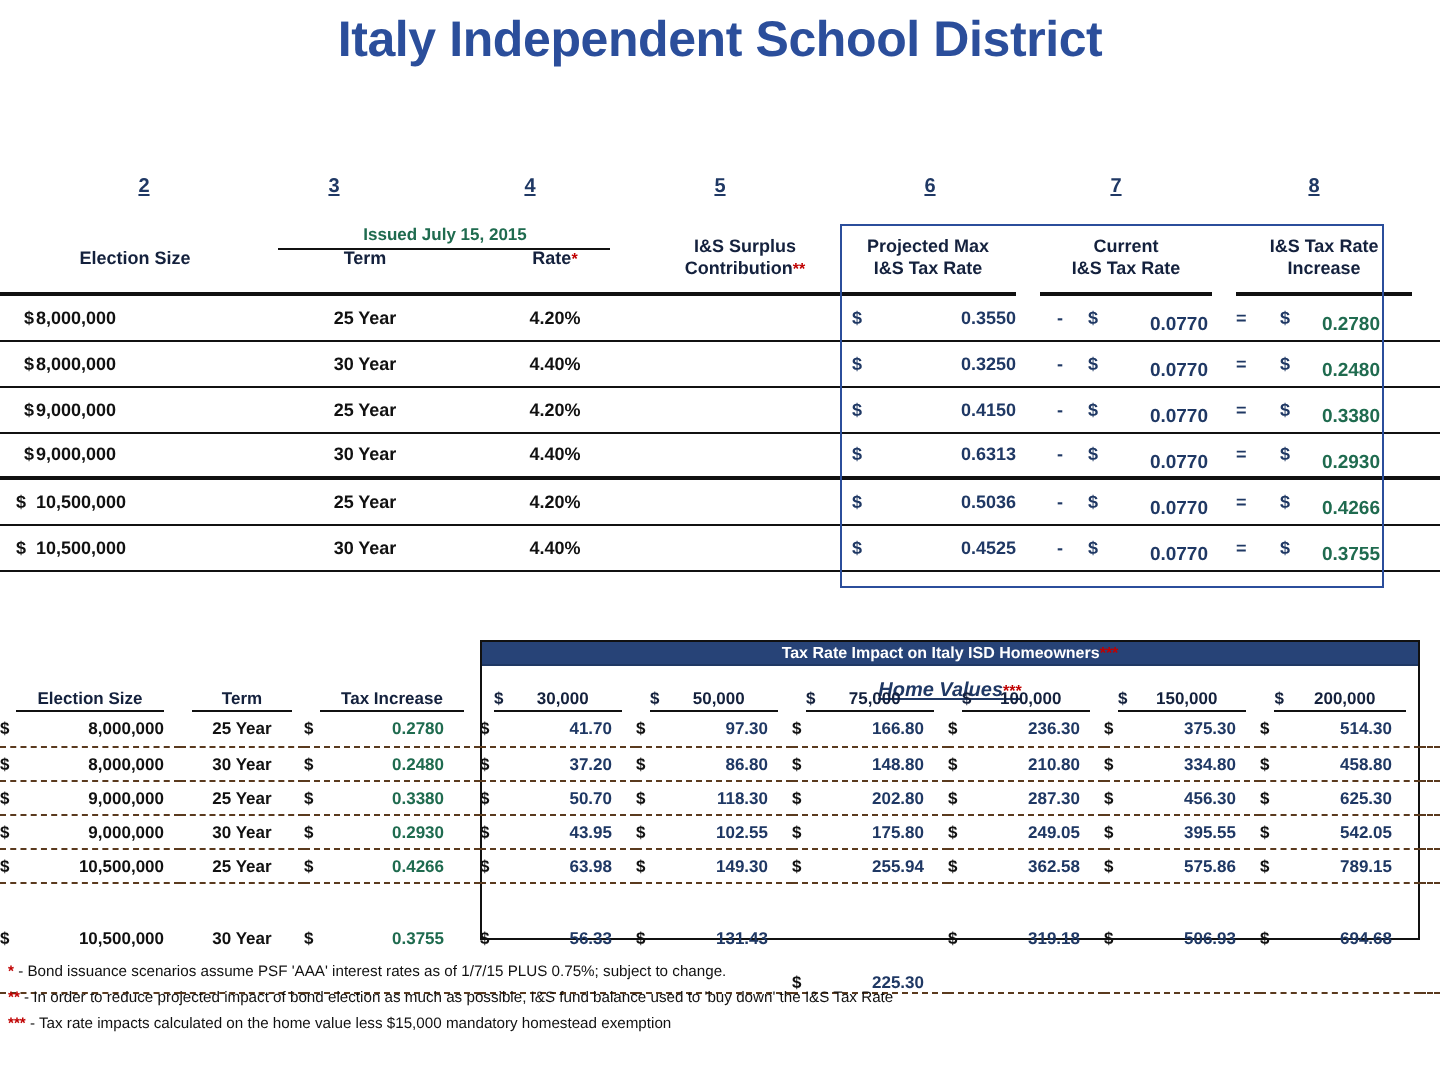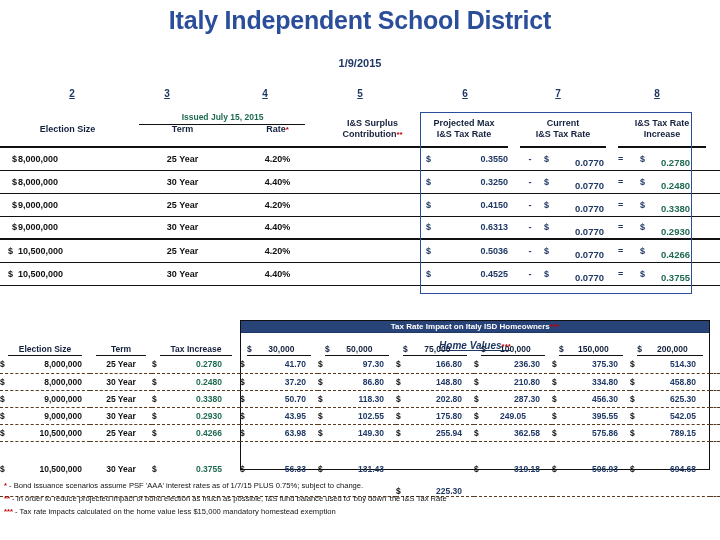--- a/index.html
+++ b/index.html
@@ -103,21 +103,20 @@
   .fn1{top:481px;}
   .fn2{top:494px;}
   .fn3{top:507px;}
 </style>
 </head>
 <body>
 
 <div class="page">
 
   <div class="title">Italy Independent School District</div>
-  <div class="subdate">1/9/2015</div>
 
   <div class="colnums">
     <span class="colnum" style="left:57px">2</span>
     <span class="colnum" style="left:152px">3</span>
     <span class="colnum" style="left:250px">4</span>
     <span class="colnum" style="left:345px">5</span>
     <span class="colnum" style="left:450px">6</span>
     <span class="colnum" style="left:543px">7</span>
     <span class="colnum" style="left:642px">8</span>
   </div>
@@ -376,21 +375,21 @@
               <td class="dash mcell"><span class="d">$</span><span class="v numblue" style="width: 54px;">625.30</span></td>
               <td class="dash"></td>
             </tr>
             <tr class="r2">
               <td class="dash mcell"><span class="d">$</span><span class="v " style="width: 70px;">9,000,000</span></td>
               <td class="dash" style="text-align: center;">30 Year</td>
               <td class="dash mcell"><span class="d">$</span><span class="v numgreen" style="width: 58px;">0.2930</span></td>
               <td class="dash mcell"><span class="d">$</span><span class="v numblue" style="width: 54px;">43.95</span></td>
               <td class="dash mcell"><span class="d">$</span><span class="v numblue" style="width: 54px;">102.55</span></td>
               <td class="dash mcell"><span class="d">$</span><span class="v numblue" style="width: 54px;">175.80</span></td>
-              <td class="dash mcell"><span class="d">$</span><span class="v numblue" style="width: 54px; text-align: center;">249.05</span></td>
+              <td class="dash mcell"><span class="d">$</span><span class="v numblue" style="width: 54px;">249.05</span></td>
               <td class="dash mcell"><span class="d">$</span><span class="v numblue" style="width: 54px;">395.55</span></td>
               <td class="dash mcell"><span class="d">$</span><span class="v numblue" style="width: 54px;">542.05</span></td>
               <td class="dash"></td>
             </tr>
             <tr class="r2">
               <td class="dash mcell"><span class="d">$</span><span class="v " style="width: 70px;">10,500,000</span></td>
               <td class="dash" style="text-align: center;">25 Year</td>
               <td class="dash mcell"><span class="d">$</span><span class="v numgreen" style="width: 58px;">0.4266</span></td>
               <td class="dash mcell"><span class="d">$</span><span class="v numblue" style="width: 54px;">63.98</span></td>
               <td class="dash mcell"><span class="d">$</span><span class="v numblue" style="width: 54px;">149.30</span></td>

